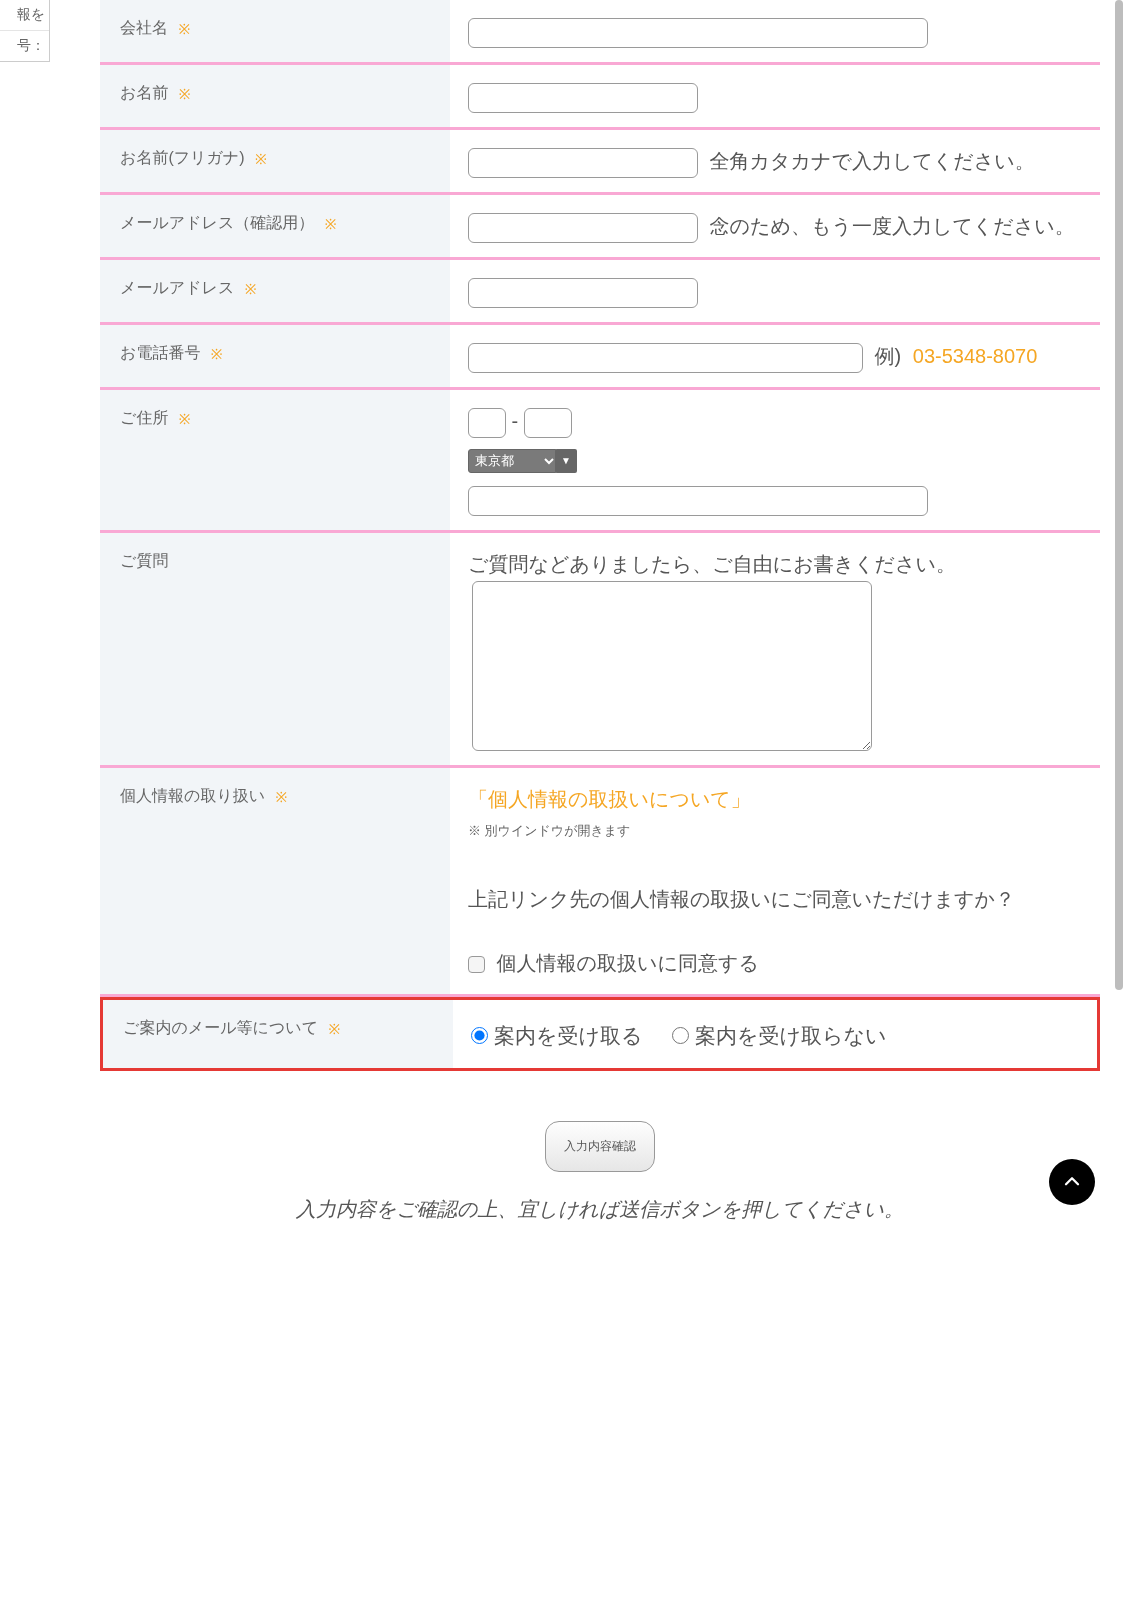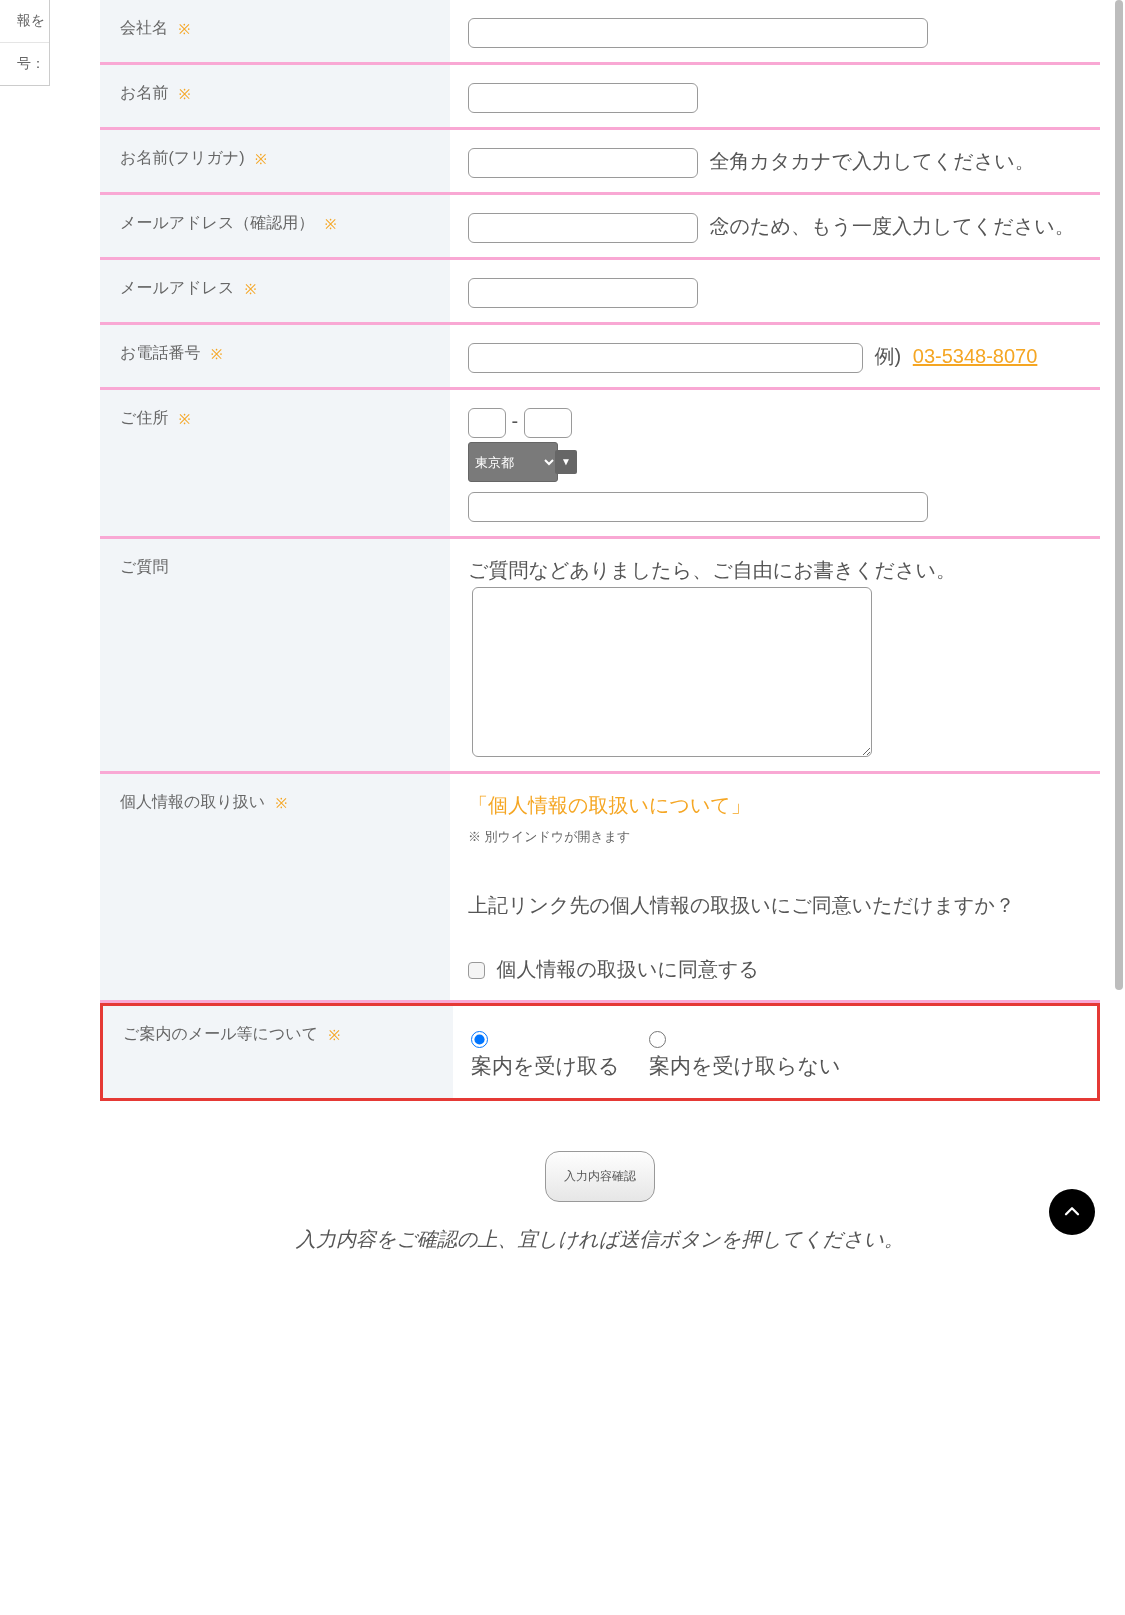--- a/index.html
+++ b/index.html
@@ -1,42 +1,42 @@
 <!DOCTYPE html>
 <html><head>
 <meta charset="utf-8">
 <style>
 * { box-sizing: border-box; margin: 0; padding: 0; }
 body { font-family: "Hiragino Kaku Gothic Pro", "Meiryo", sans-serif; background: #fff; color: #555; font-size: 18px; width: 1125px; position: relative; }
 .sidebar-frag { position: absolute; left: 0; top: 0; width: 50px; border: 1px solid #ccc; border-left: none; border-top: none; font-size: 14px; color: #666; padding: 0; background: #fff; }
-.sidebar-frag div { padding: 12px 4px; text-align: right; border-bottom: 1px solid #e5e5e5; white-space: nowrap; overflow: hidden; }
+.sidebar-frag div { padding: 6px 4px; text-align: right; border-bottom: 1px solid #e5e5e5; white-space: nowrap; overflow: hidden; }
 .sidebar-frag div:last-child { border-bottom: none; }
 .form-wrap { margin-left: 100px; width: 1000px; }
 .row { display: flex; border-bottom: 3px solid #f9a8d4; }
 .label-col { width: 350px; background: #f2f5f8; padding: 18px 0 18px 20px; font-size: 16px; color: #666; }
 .value-col { flex: 1; padding: 14px 18px; font-size: 20px; color: #555; line-height: 1.7; }
 .req { color: #f5a623; font-size: 14px; margin-left: 6px; vertical-align: middle; display: inline-block; }
 input[type="text"] { border: 1px solid #9a9a9a; border-radius: 6px; height: 30px; padding: 2px 6px; font-size: 16px; }
 .w-wide { width: 460px; }
 .w-med { width: 230px; }
 .w-full { width: 460px; }
 .w-lg { width: 395px; }
 .zip { width: 38px; }
 .zip2 { width: 48px; }
-select { font-size: 13px; background: #7a7a7a; color: #fff; border: 1px solid #666; border-radius: 3px; height: 40px; width: 90px; padding: 1px 2px; vertical-align: middle; }
+select { font-size: 13px; background: #7a7a7a; color: #fff; border: 1px solid #666; border-radius: 3px; height: 24px; width: 90px; padding: 1px 2px; vertical-align: middle; }
 .sel-btn { display: inline-block; width: 22px; height: 24px; background: #666; vertical-align: middle; margin-left: -3px; border-radius: 2px; text-align: center; color: #fff; font-size: 10px; line-height: 24px; }
 textarea { border: 1px solid #9a9a9a; border-radius: 6px; width: 400px; height: 170px; padding: 6px; font-size: 16px; vertical-align: top; margin-left: 4px; }
 .hint-inline { font-size: 20px; margin-left: 6px; }
-.orange { color: #f5a623; text-decoration: underline; }
+.orange { color: #f5a623; }
 .small-note { font-size: 13px; color: #666; margin-top: 4px; }
 .priv-link { color: #f5a623; font-size: 20px; }
 .agree-row { margin-top: 30px; }
 .cb { width: 17px; height: 17px; border: 1px solid #999; border-radius: 4px; display: inline-block; vertical-align: middle; margin-right: 6px; background: #f5f5f5; }
 .highlight { border: 3px solid #e53935; }
-.radio-label { display: inline-flex; margin-right: 24px; font-size: 21px; flex-direction: column; }
+.radio-label { display: inline-flex; align-items: center; margin-right: 24px; font-size: 21px; }
 input[type="radio"] { width: 17px; height: 17px; margin-right: 6px; }
 .submit-area { text-align: center; padding-top: 50px; padding-bottom: 10px; }
 .submit-btn { border: 1px solid #999; background: linear-gradient(#fefefe,#e6e6e6); border-radius: 14px; padding: 16px 18px; font-size: 12px; color: #555; cursor: pointer; }
 .footnote { text-align: center; font-size: 20px; color: #555; margin-top: 14px; font-style: italic; }
 .scroll-top { position: absolute; right: 30px; bottom: 18px; width: 46px; height: 46px; background: #000; border-radius: 50%; color: #fff; display: flex; align-items: center; justify-content: center; }
 .scroll-top svg { width: 18px; height: 18px; }
 .scrollbar-mock { position: absolute; right: 2px; top: 0; width: 8px; height: 990px; background: #bdbdbd; border-radius: 4px; }
 </style>
 </head>
 <body>

